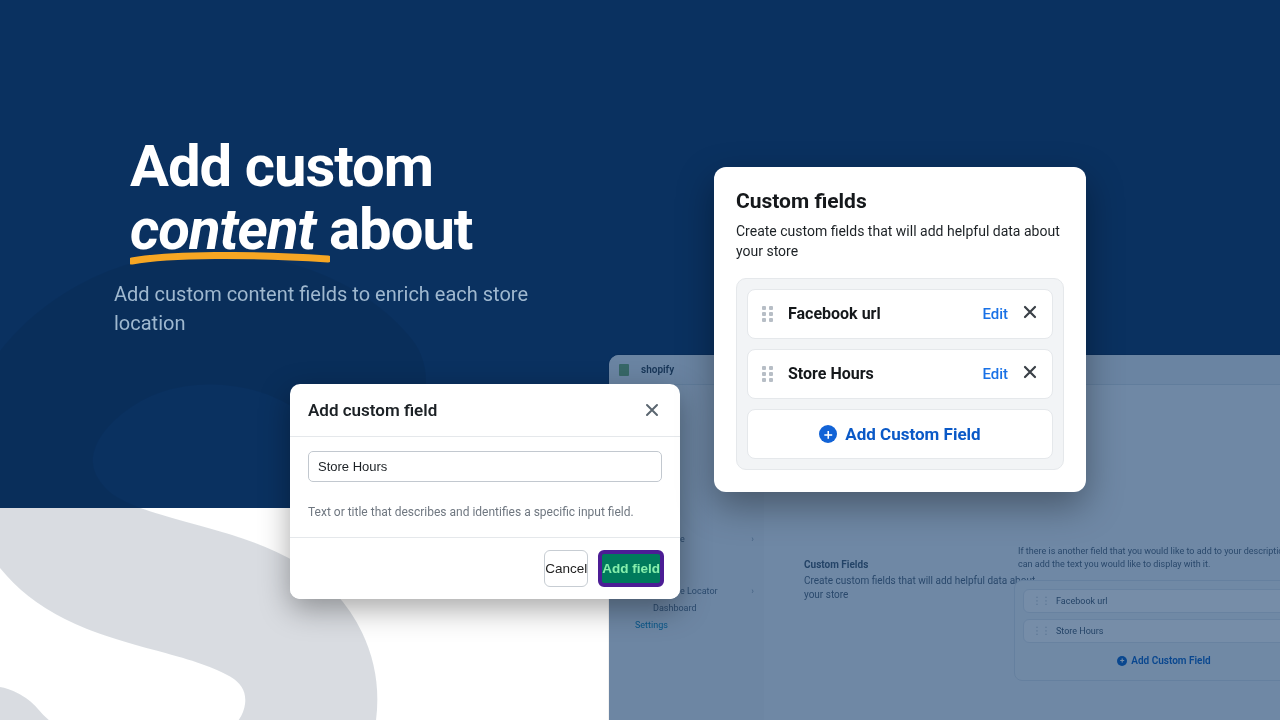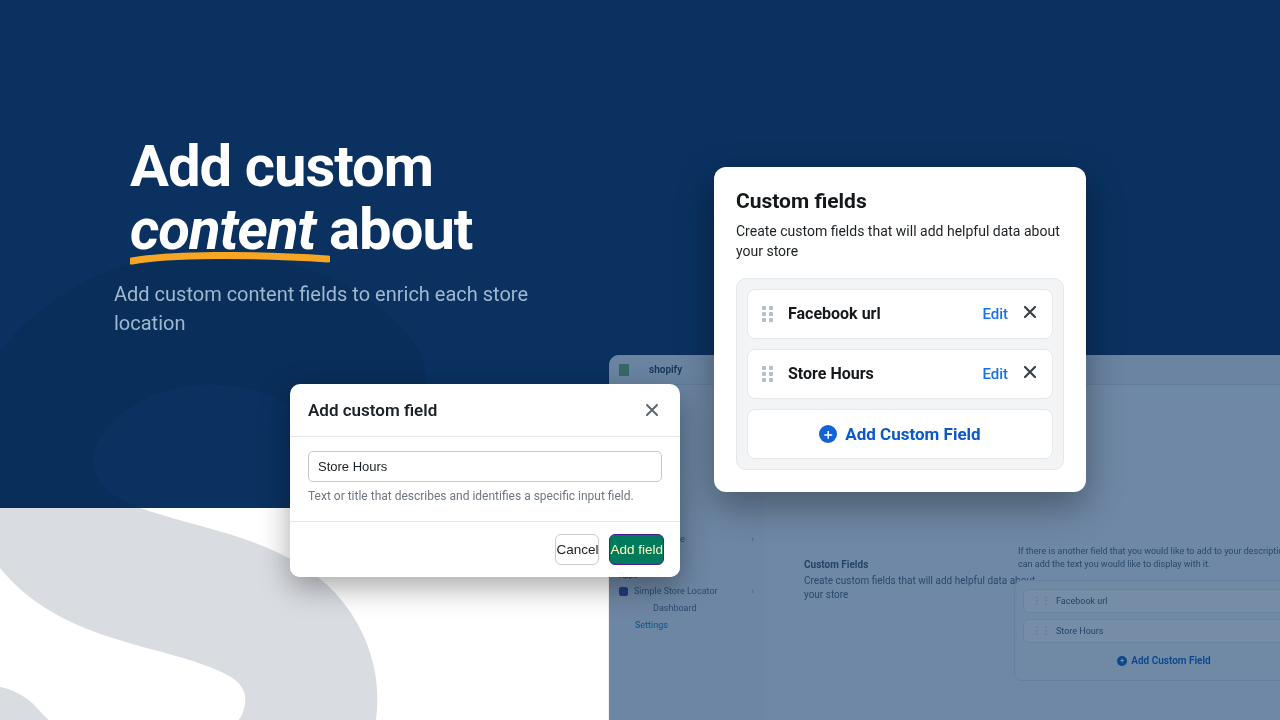--- a/index.html
+++ b/index.html
@@ -12,21 +12,21 @@
   
   .headline { position:absolute; left:130px; top:135px; color:#fff; }
   .headline h1 { font-size:58px; font-weight:700; line-height:1.08; letter-spacing:-1px; }
   .underline-wrap { position:relative; display:inline-block;font-style:italic; }
   .underline-scribble { position:absolute; left:0; bottom:-6px; width:200px; height:14px; }
   .subhead { position:absolute; left:114px; top:280px; color:#9fb8cf; font-size:20px; max-width:440px; line-height:1.45; }
 
   
   .admin { position:absolute; left:609px; top:355px; width:700px; height:400px; background:#ecf2f8; border-radius:10px 0 0 0; box-shadow: 0 0 0 1px rgba(0,0,0,0.05); overflow:hidden; }
   .admin-topbar { height:30px; background:#dfe9f2; border-bottom:1px solid #cdd9e5; display:flex; align-items:center; padding:0 10px; }
-  .shopify-mark { display:flex; align-items:center; gap:20px; font-size:10px; color:#2b3d4f; font-weight:600;}
+  .shopify-mark { display:flex; align-items:center; gap:12px; font-size:10px; color:#2b3d4f; font-weight:600;}
   .shopify-bag { width:10px; height:12px; background:#6fa96f; border-radius:1px; }
   .admin-body { display:flex; height:calc(100% - 30px); }
   .admin-nav { width:155px; background:#e6edf4; font-size:9px; color:#566b80; padding:8px 0; }
   .admin-nav .group-label { padding:6px 10px 2px; font-size:8px; font-weight:700; color:#5a6c7e; }
   .admin-nav .item { display:flex; align-items:center; gap:6px; padding:3px 10px; margin:1px 0;}
   .admin-nav .item .ico { width:9px; height:9px; border:1px solid #8093a6; border-radius:2px; }
   .admin-nav .item.active { color:#0a84b8; }
   .admin-nav .chev { margin-left:auto; color:#8a9bad; }
   .admin-main { flex:1; padding:14px 40px; font-size:10px; color:#51657a; }
   .admin-main .sec1 { width:240px; }
@@ -43,25 +43,25 @@
   .overlay-dim { position:absolute; left:609px; top:355px; width:700px; height:400px; background:rgba(10,49,96,0.55); }
 
   
   .modal { position:absolute; left:290px; top:384px; width:390px; background:#fff; border-radius:10px; box-shadow:0 10px 30px rgba(0,0,0,0.35); overflow:hidden; }
   .modal-head { display:flex; align-items:center; justify-content:space-between; padding:16px 18px; border-bottom:1px solid #e5e8eb; }
   .modal-head h3 { font-size:17px; font-weight:600; color:#1c2125; }
   .x-btn { width:20px; height:20px; color:#5b6670; cursor:pointer; display:flex; align-items:center; justify-content:center; }
   .modal-body { padding:14px 18px 18px; }
   .fld-label { font-size:12.5px; color:#1c2125; margin-bottom:6px; }
   .fld-input { width:100%; border:1px solid #c2c8cf; border-radius:5px; padding:7px 9px; font-size:13px; color:#1c2125; }
-  .fld-help { font-size:12px; color:#6f7780; margin-top:7px; }
+  .fld-help { font-size:12px; color:#6f7780; margin-top:23px; }
   .modal-foot { display:flex; justify-content:flex-end; gap:10px; padding:12px 16px; border-top:1px solid #e5e8eb; background:#fff; }
   .btn { font-size:13.5px; padding:7px 0; border-radius:6px; cursor:pointer; }
   .btn-sec { background:#fff; border:1px solid #c7cdd3; color:#222; }
-  .btn-pri { background:#007a5c; border:1px solid #4c1d95; color:#fef9c3; font-weight:400;}
+  .btn-pri { background:#007a5c; border:4px solid #4c1d95; color:#86efac; font-weight:700;}
 
   
   .card { position:absolute; left:714px; top:167px; width:372px; background:#fff; border-radius:12px; box-shadow:0 14px 36px rgba(0,0,0,0.35); padding:22px 22px 22px; }
   .card h2 { font-size:21px; font-weight:700; color:#15181b; margin-bottom:8px;}
   .card-desc { font-size:14px; color:#1c2125; line-height:1.45; margin-bottom:16px; }
   .field-list { background:#f2f4f6; border:1px solid #e5e8eb; border-radius:10px; padding:10px; }
   .field-row { background:#fff; border:1px solid #e5e8eb; border-radius:8px; padding:14px 14px; display:flex; align-items:center; margin-bottom:10px; }
   .drag-dots { width:14px; display:grid; grid-template-columns:repeat(2,4px); grid-auto-rows:4px; gap:2px 3px; margin-right:12px;}
   .drag-dots span{ width:4px; height:4px; background:#b7bec6; border-radius:1px;}
   .field-name { font-size:16px; font-weight:700; color:#15181b; flex:1;}

